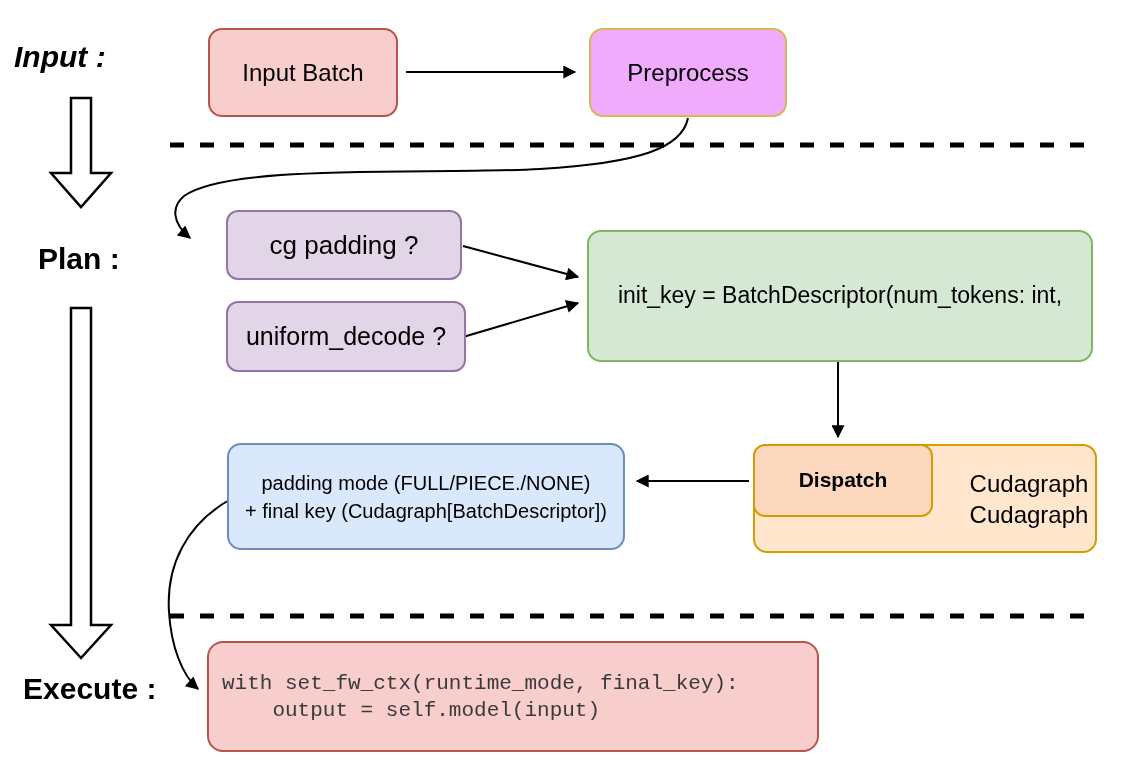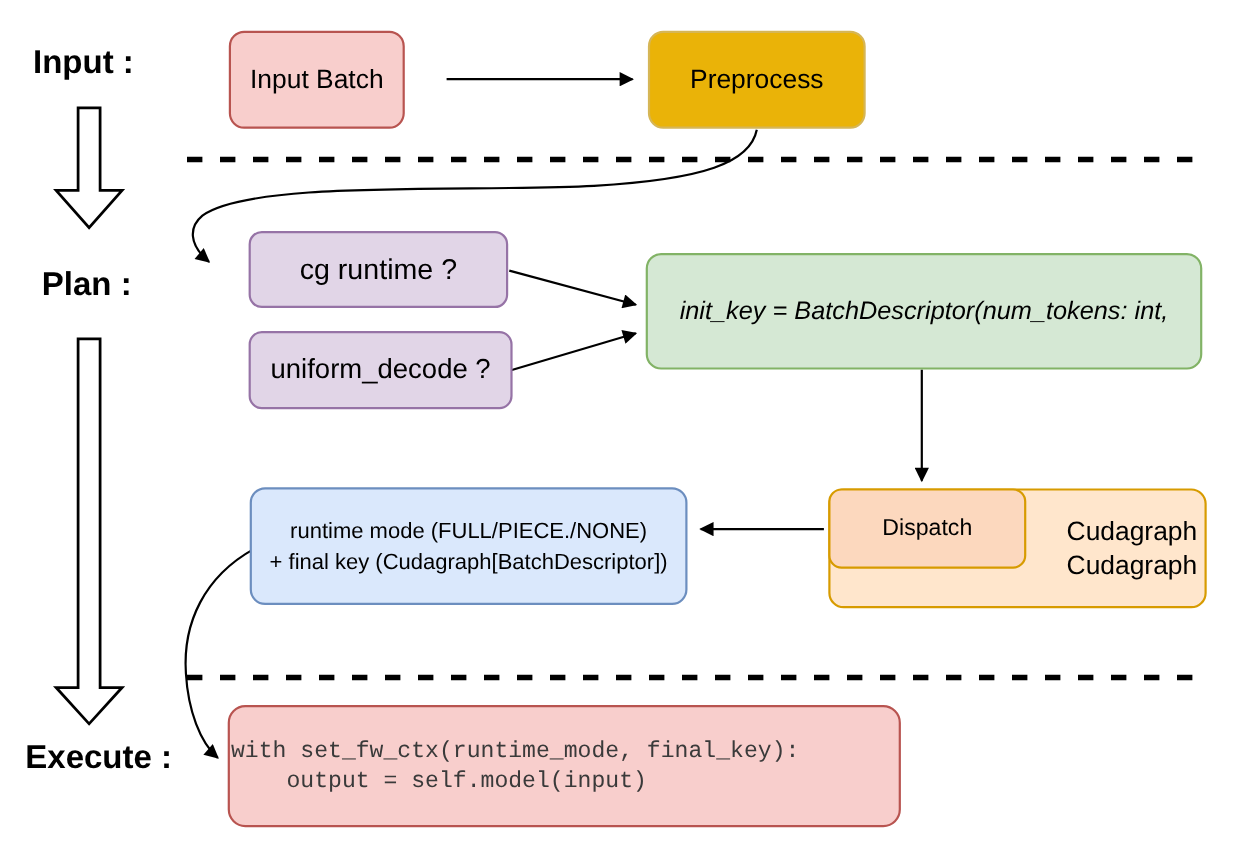--- a/index.html
+++ b/index.html
@@ -30,34 +30,34 @@
     border-radius: 14px;
     display: flex;
     flex-direction: column;
     align-items: center;
     justify-content: center;
     text-align: center;
     color: #000000;
     line-height: 1.25;
   }
   .node .line { white-space: nowrap; }
-  .node-input-batch   { left: 208px; top: 28px;  width: 160px; height: 89px;  background: #F8CECC; border-color: #B85450; font-size: 24px; }
-  .node-preprocess    { left: 589px; top: 28px;  width: 198px; height: 89px;  background: #eab308; border-color: #D6B656; font-size: 24px; }
+  .node-input-batch   { left: 208px; top: 28px;  width: 190px; height: 89px;  background: #F8CECC; border-color: #B85450; font-size: 24px; }
+  .node-preprocess    { left: 589px; top: 28px;  width: 198px; height: 89px;  background: #f0abfc; border-color: #D6B656; font-size: 24px; }
   .node-cg-padding    { left: 226px; top: 210px; width: 236px; height: 70px;  background: #E1D5E7; border-color: #9673A6; font-size: 26px; border-radius: 12px; }
   .node-uniform-decode{ left: 226px; top: 301px; width: 240px; height: 71px;  background: #E1D5E7; border-color: #9673A6; font-size: 25px; border-radius: 12px; }
-  .node-init-key      { left: 587px; top: 230px; width: 506px; height: 106px; background: #D5E8D4; border-color: #82B366; font-size: 23px; line-height: 1.35; font-style: italic; }
+  .node-init-key      { left: 587px; top: 230px; width: 506px; height: 132px; background: #D5E8D4; border-color: #82B366; font-size: 23px; line-height: 1.35; }
   .node-cudagraph     { left: 753px; top: 444px; width: 344px; height: 109px; background: #FFE6CC; border-color: #D79B00; }
-  .node-dispatch      { left: 753px; top: 444px; width: 180px; height: 73px;  background: #FCD8BE; border-color: #D79B00; font-size: 21px; border-radius: 12px; }
+  .node-dispatch      { left: 753px; top: 444px; width: 180px; height: 73px;  background: #FCD8BE; border-color: #D79B00; font-size: 21px; border-radius: 12px; font-weight: bold; }
   .cudagraph-label    { position: absolute; left: 933px; top: 468px; width: 192px; font-size: 24px; line-height: 31px; text-align: center; color: #000; }
   .node-runtime-mode  { left: 227px; top: 443px; width: 398px; height: 107px; background: #DAE8FC; border-color: #6C8EBF; font-size: 20px; line-height: 1.4; }
   .node-execute-code  {
     left: 207px; top: 641px; width: 612px; height: 111px;
     background: #F8CECC; border-color: #B85450; border-radius: 16px;
     align-items: flex-start; justify-content: center;
-    padding-left: 1px; text-align: left;
+    padding-left: 13px; text-align: left;
     font-family: "Liberation Mono", monospace;
     font-size: 21px; line-height: 27px; color: #3a3a3a;
   }
   .node-execute-code .line { white-space: pre; }
 </style>
 </head>
 <body>
 
 <div class="canvas">
 
@@ -81,34 +81,34 @@
     <line x1="463" y1="246" x2="578" y2="277" stroke="#000000" stroke-width="2" marker-end="url(#arrow)"></line>
     <line x1="463" y1="337" x2="578" y2="303" stroke="#000000" stroke-width="2" marker-end="url(#arrow)"></line>
 
     <line x1="838" y1="336" x2="838" y2="437" stroke="#000000" stroke-width="2" marker-end="url(#arrow)"></line>
 
     <line x1="749" y1="481" x2="637" y2="481" stroke="#000000" stroke-width="2" marker-end="url(#arrow)"></line>
 
     <path d="M 231 499 C 186 524, 166 566, 169 612 C 171 646, 182 675, 198 689" fill="none" stroke="#000000" stroke-width="2" marker-end="url(#arrow)"></path>
   </svg>
 
-  <div class="stage-label" style="left:30px; top:40px;">Input :</div>
+  <div class="stage-label" style="left:14px; top:40px;font-style:italic;">Input :</div>
   <div class="stage-label" style="left:38px; top:242px;">Plan :</div>
   <div class="stage-label" style="left:23px; top:672px;">Execute :</div>
 
   <div class="node node-input-batch">
     <span class="line">Input Batch</span>
   </div>
 
   <div class="node node-preprocess">
     <span class="line">Preprocess</span>
   </div>
 
   <div class="node node-cg-padding">
-    <span class="line">cg runtime ?</span>
+    <span class="line">cg padding ?</span>
   </div>
 
   <div class="node node-uniform-decode">
     <span class="line">uniform_decode ?</span>
   </div>
 
   <div class="node node-init-key">
     <span class="line">init_key = BatchDescriptor(num_tokens: int,</span>
   </div>
 
@@ -117,21 +117,21 @@
   <div class="node node-dispatch">
     <span class="line">Dispatch</span>
   </div>
 
   <div class="cudagraph-label">
     <div class="line">Cudagraph</div>
     <div class="line">Cudagraph</div>
   </div>
 
   <div class="node node-runtime-mode">
-    <span class="line">runtime mode (FULL/PIECE./NONE)</span>
+    <span class="line">padding mode (FULL/PIECE./NONE)</span>
     <span class="line">+ final key (Cudagraph[BatchDescriptor])</span>
   </div>
 
   <div class="node node-execute-code">
     <span class="line">with set_fw_ctx(runtime_mode, final_key):</span>
     <span class="line">    output = self.model(input)</span>
   </div>
 
 </div>
 

